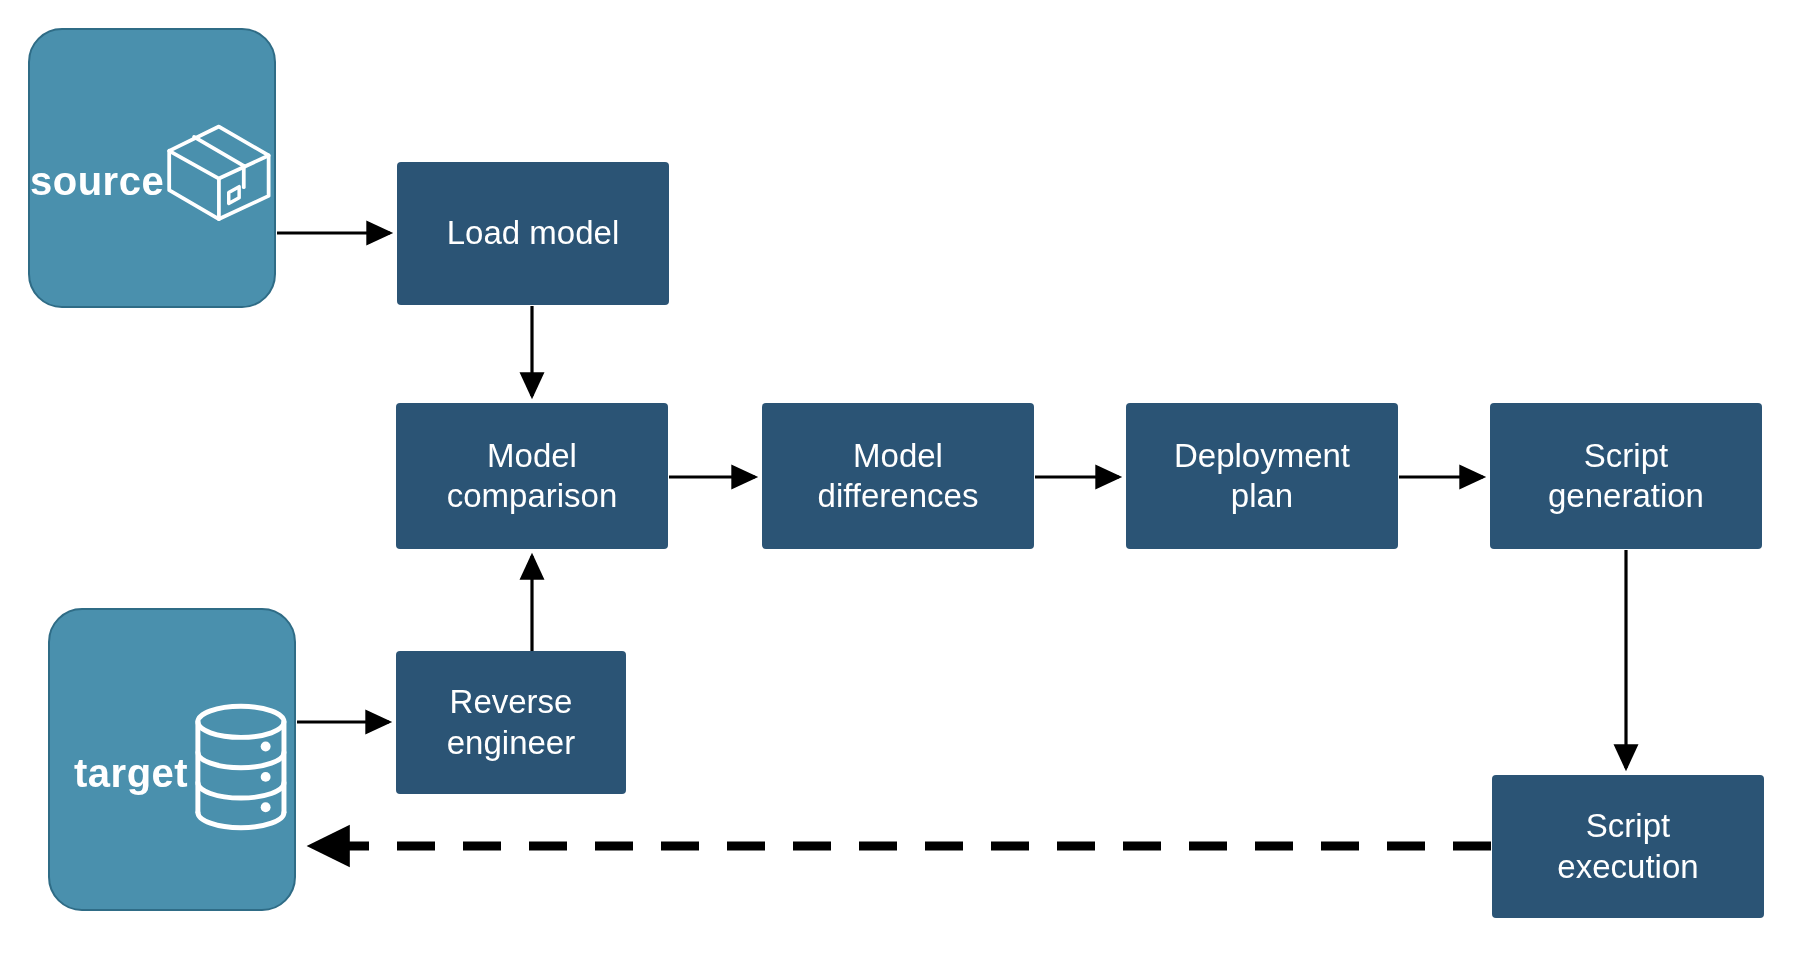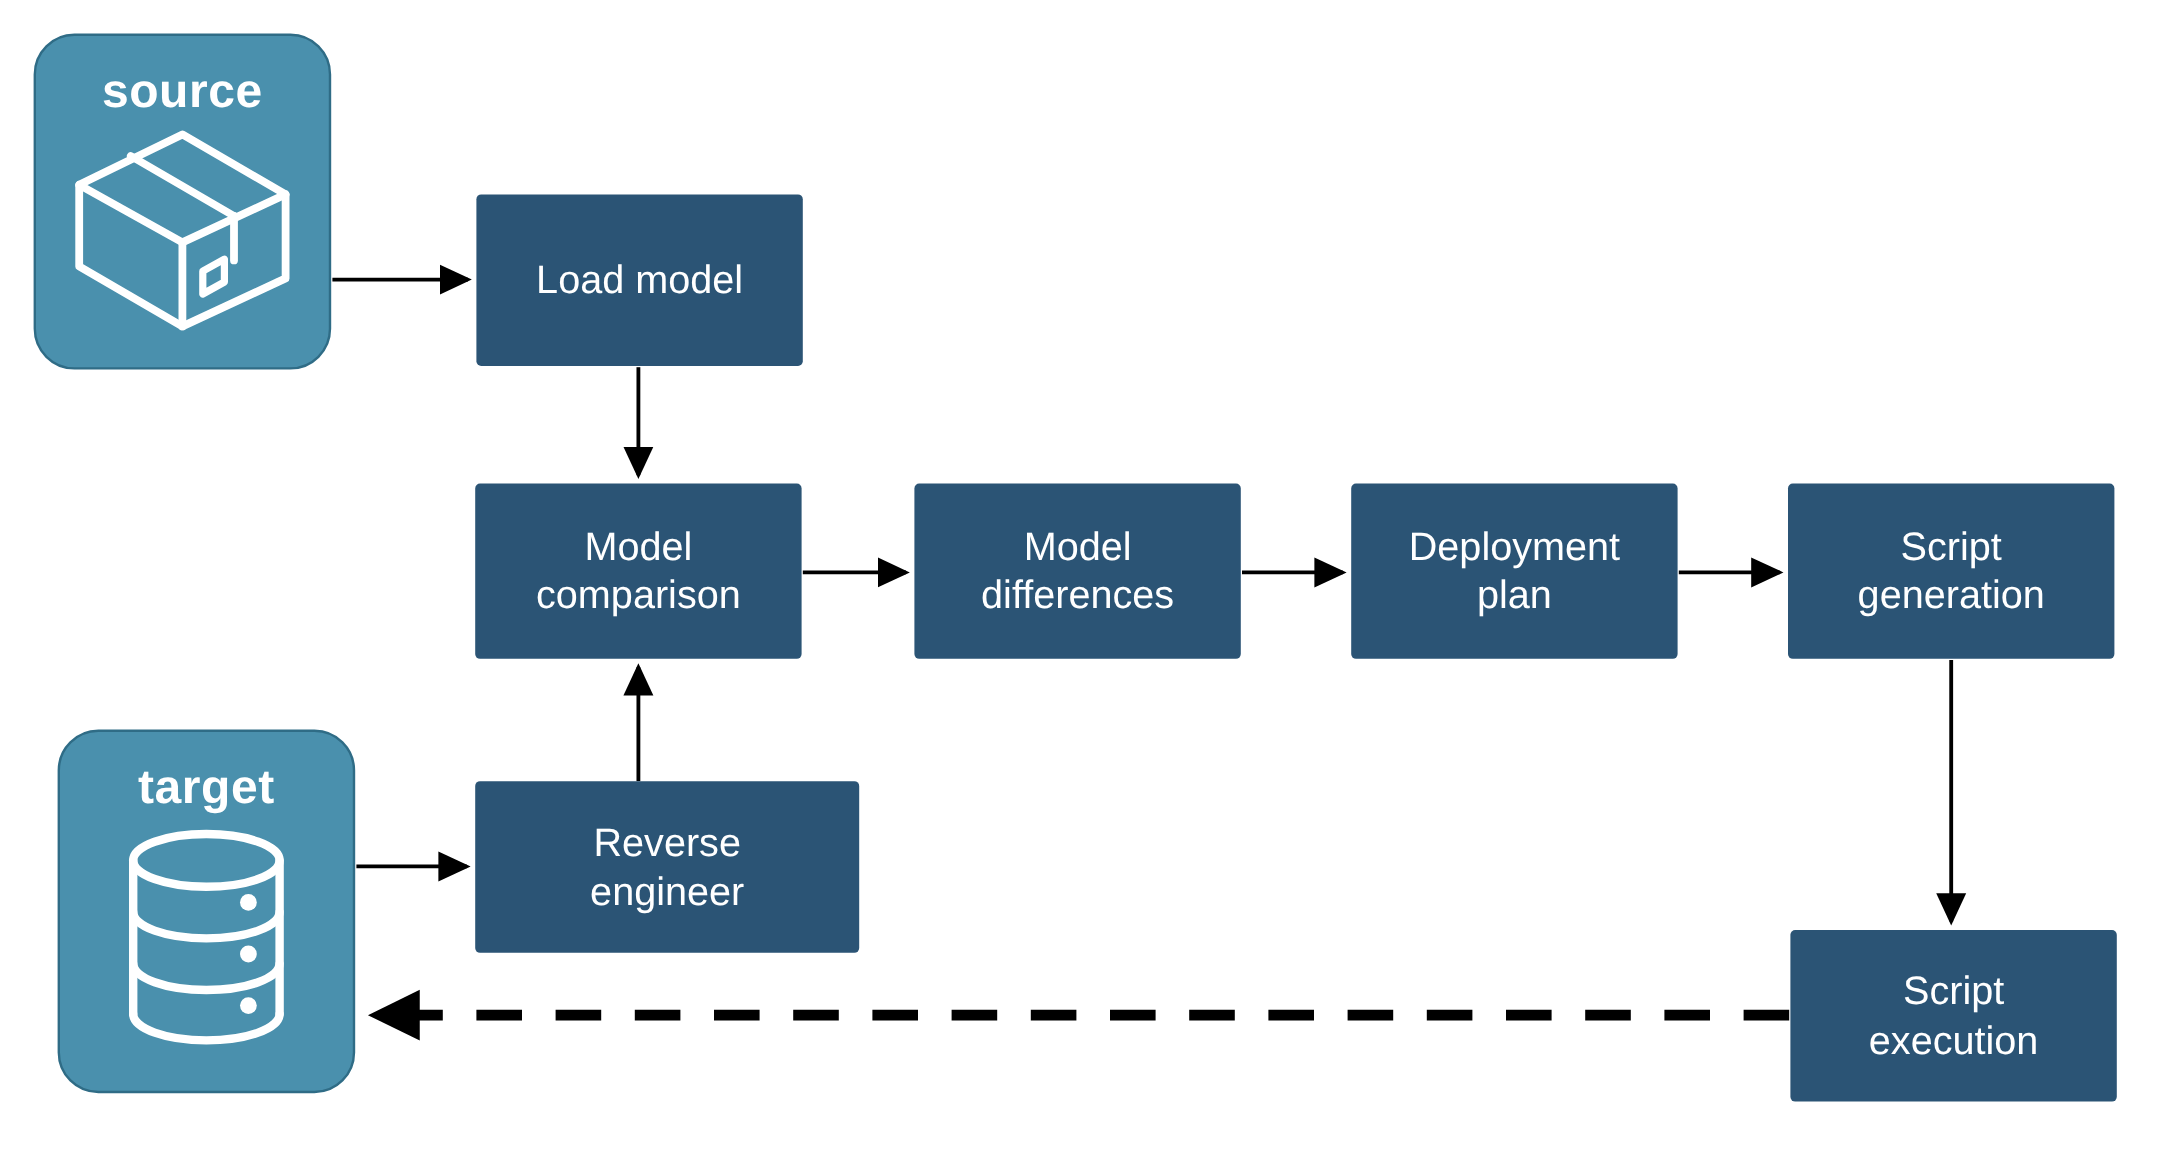--- a/index.html
+++ b/index.html
@@ -24,21 +24,21 @@
     width: 1800px;
     height: 959px;
   }
   .endpoint-card {
     position: absolute;
     border-radius: 34px;
     background: #4a90ad;
     border: 2px solid #2f6c86;
     box-sizing: border-box;
     display: flex;
-    flex-direction: column;
+    flex-direction: row;
     align-items: center;
   }
   .endpoint-title {
     color: #ffffff;
     font-weight: bold;
     font-size: 40px;
     letter-spacing: 0.5px;
     line-height: 1;
   }
   .endpoint-icon {
@@ -125,21 +125,21 @@
         <path d="M52 26 L138 76"></path>
         <path d="M138 76 L138 113"></path>
       </g>
       <g fill="none" stroke="#ffffff" stroke-width="6" stroke-linejoin="round">
         <path d="M112 122 L130 112 L130 131 L112 141 Z"></path>
       </g>
     </svg>
   </div>
 
   <div class="endpoint-card" style="left:48px; top:608px; width:248px; height:303px;">
-    <div class="endpoint-title" style="margin-top:26px;">target</div>
+    <div class="endpoint-title" style="margin-top:26px;margin-left:24px;">target</div>
     <svg class="endpoint-icon" width="150" height="182" viewBox="0 0 150 182" style="margin-top:14px;">
       <g fill="none" stroke="#ffffff" stroke-width="7" stroke-linejoin="round" stroke-linecap="round">
         <ellipse cx="75" cy="27" rx="61" ry="22"></ellipse>
         <path d="M14 27 L14 155"></path>
         <path d="M136 27 L136 155"></path>
         <path d="M14 155 A61 22 0 0 0 136 155"></path>
         <path d="M14 70 A61 22 0 0 0 136 70"></path>
         <path d="M14 113 A61 22 0 0 0 136 113"></path>
       </g>
       <g fill="#ffffff">
@@ -167,21 +167,21 @@
   <div class="process-box" style="left:1126px; top:403px; width:272px; height:146px;">
     <span class="process-label">Deployment
 plan</span>
   </div>
 
   <div class="process-box" style="left:1490px; top:403px; width:272px; height:146px;">
     <span class="process-label">Script
 generation</span>
   </div>
 
-  <div class="process-box" style="left:396px; top:651px; width:320px; height:143px;">
+  <div class="process-box" style="left:396px; top:651px; width:230px; height:143px;">
     <span class="process-label">Reverse
 engineer</span>
   </div>
 
   <div class="process-box" style="left:1492px; top:775px; width:272px; height:143px;">
     <span class="process-label">Script
 execution</span>
   </div>
 
 </div>

